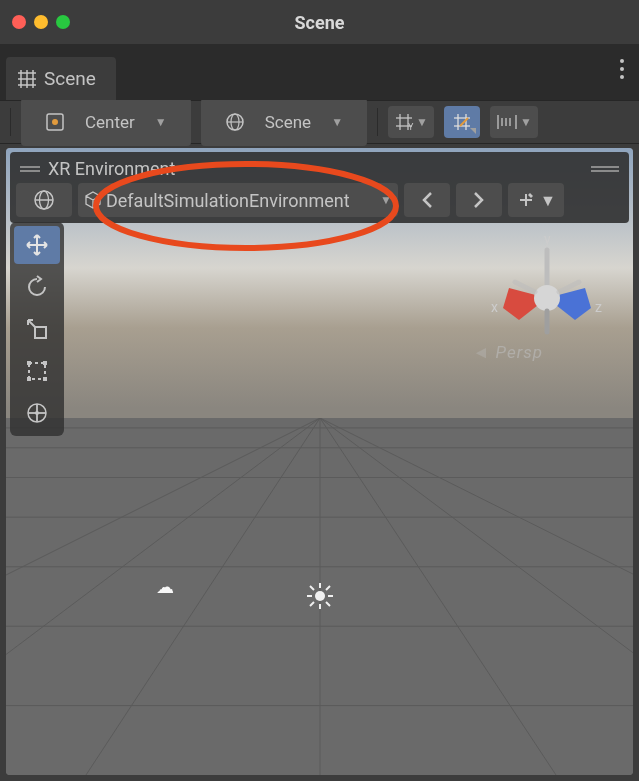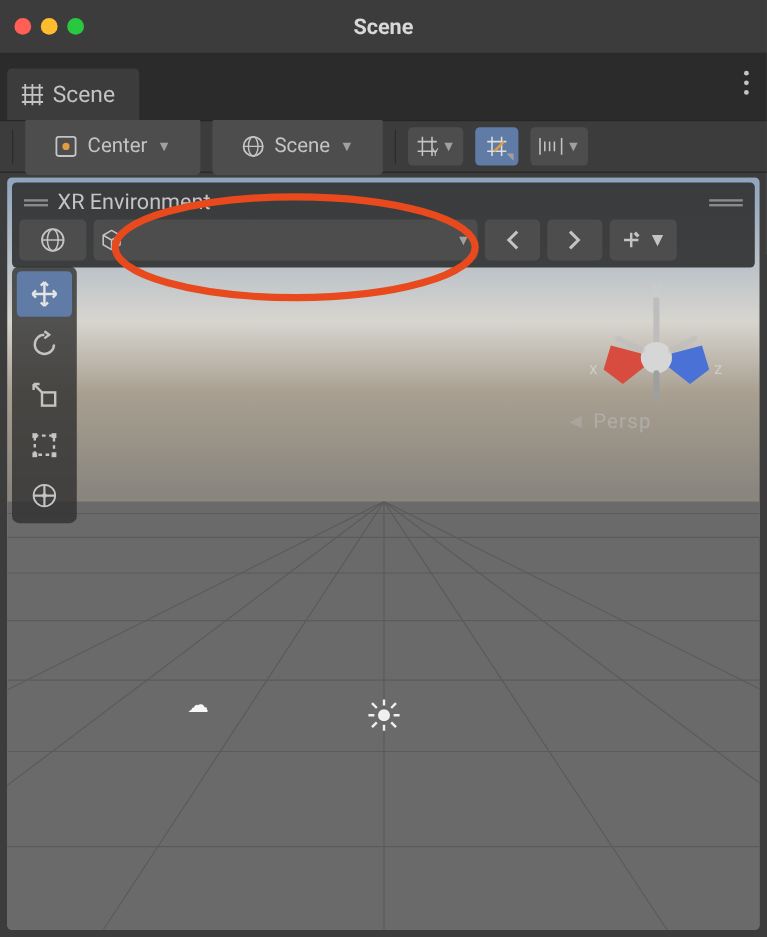--- a/index.html
+++ b/index.html
@@ -9,21 +9,21 @@
   .dot { width: 14px; height: 14px; border-radius: 50%; }
   .dot.red { background: #ff5f57; }
   .dot.yellow { background: #febc2e; }
   .dot.green { background: #28c840; }
   .title { position: absolute; left: 0; right: 0; text-align: center; color: #d8d8d8; font-size: 18px; font-weight: 700; pointer-events: none; }
   .tabbar { height: 56px; background: #2b2b2b; display: flex; align-items: flex-end; padding-left: 6px; position: relative; }
   .tab { background: #3c3c3c; color: #c4c4c4; font-size: 19px; padding: 10px 20px 10px 12px; display: flex; align-items: center; gap: 8px; border-top-left-radius: 4px; border-top-right-radius: 4px; cursor: pointer; }
   .tab .grid-icon svg { display:block; }
   .tabmenu { position: absolute; right: 14px; top: 14px; color: #c4c4c4; cursor: pointer; }
   .toolbar { height: 44px; background: #3c3c3c; display: flex; align-items: center; padding: 0 10px; gap: 10px; border-top: 1px solid #262626; border-bottom: 1px solid #262626; }
-  .btn { height: 48px; background: #4d4d4d; border-radius: 4px; color: #c4c4c4; display: flex; align-items: center; padding: 0 24px; gap: 8px; cursor: pointer; font-size: 17px; }
+  .btn { height: 48px; background: #4d4d4d; border-radius: 4px; color: #c4c4c4; display: flex; align-items: center; padding: 0 24px; gap: 20px; cursor: pointer; font-size: 17px; }
   .btn .chev { font-size: 12px; color: #a0a0a0; }
   .sep { width:1px; height:28px; background:#2b2b2b; }
   .iconbtn { width:36px; height:32px; display:flex; align-items:center; justify-content:center; background:#4d4d4d; border-radius:4px; cursor:pointer; position:relative;}
   .iconbtn.active { background:#5f7ba6; }
   .iconbtn .tri { position:absolute; right:4px; bottom:4px; width:0;height:0;border-left:6px solid transparent; border-top:6px solid #a0a0a0;}
   .iconbtn2 { height:32px; display:flex; align-items:center; gap:2px; background:#4d4d4d; border-radius:4px; padding:0 6px; cursor:pointer;}
   .iconbtn2 svg { display:block;}
   .iconbtn2 .chev{font-size:12px;color:#a0a0a0;}
   .scene-area { position: absolute; left:6px; right:6px; top:148px; bottom:6px; background:#787878; border-radius:4px; overflow:hidden; }
   .sky { position:absolute; left:0; right:0; top:0; height:300px; background: linear-gradient(#8fa4bd 0%, #d7d5cf 120px, #a89f90 180px, #8a867f 260px);}
@@ -42,21 +42,21 @@
   .env-dd { flex:0 0 auto; width: 320px; background:#4d4d4d; border-radius:4px; height:34px; display:flex; align-items:center; padding:0 6px; color:#c4c4c4; cursor:pointer; overflow:hidden; gap:4px;}
   .env-dd .txt { white-space:nowrap; overflow:hidden; font-size:18px; }
   .env-dd .chev{font-size:12px;color:#a0a0a0; margin-left:auto;}
   .nav-btn { width:46px; height:34px; background:#4d4d4d; border-radius:4px; display:flex; align-items:center; justify-content:center; color:#c4c4c4; cursor:pointer;}
   .edit-btn { height:34px; background:#4d4d4d; border-radius:4px; display:flex; align-items:center; padding:0 8px; gap:4px; color:#c4c4c4; cursor:pointer;}
   .left-toolbar { position:absolute; left:4px; top:74px; background: #303030cc; border-radius:6px; padding:4px; display:flex; flex-direction:column; gap:4px;}
   .ltbtn { width:46px; height:38px; display:flex; align-items:center; justify-content:center; border-radius:4px; cursor:pointer;}
   .ltbtn.active { background:#5f7ba6;}
   .ltbtn svg { display:block;}
   .gizmo { position:absolute; right:16px; top:80px; width:140px; height:140px;}
-  .persp { position:absolute; right:90px; top:194px; color:#bcbcbc; font-size:17px; letter-spacing:1px; opacity:0.6;}
+  .persp { position:absolute; right:90px; top:194px; color:#bcbcbc; font-size:17px; font-style:italic; letter-spacing:1px; opacity:0.6;}
   .persp::before{ content:"◄ "; font-style:normal; opacity:0.6;}
   .annot { position:absolute; pointer-events:none;}
   .sun { position:absolute; left:300px; top:434px; color:white; opacity:0.9;}
   .cloud { position:absolute; left:150px; top:428px; color:white; opacity:0.95; font-size:18px;}
 </style>
 </head>
 <body>
 
 <div class="titlebar">
   <div class="traffic">
@@ -193,20 +193,21 @@
         <svg width="22" height="22" viewBox="0 0 22 22">
             <circle cx="11" cy="11" r="9" fill="none" stroke="#c4c4c4" stroke-width="1.5"></circle>
             <ellipse cx="11" cy="11" rx="4.5" ry="9" fill="none" stroke="#c4c4c4" stroke-width="1.3"></ellipse>
             <line x1="2" y1="11" x2="20" y2="11" stroke="#c4c4c4" stroke-width="1.3"></line>
           </svg>
       </div>
       <div class="env-dd">
         <svg width="18" height="18" viewBox="0 0 18 18">
             <path d="M9 1 L16 5 L16 13 L9 17 L2 13 L2 5 Z M2 5 L9 9 L16 5 M9 9 L9 17" fill="none" stroke="#c4c4c4" stroke-width="1.3"></path>
           </svg>
+        <span class="txt">DefaultSimulationEnvironment</span>
         <span class="chev">▼</span>
       </div>
       <div class="nav-btn">
         <svg width="14" height="18" viewBox="0 0 14 18">
             <path d="M11 2 L4 9 L11 16" fill="none" stroke="#c4c4c4" stroke-width="2.5"></path>
           </svg>
       </div>
       <div class="nav-btn">
         <svg width="14" height="18" viewBox="0 0 14 18">
             <path d="M3 2 L10 9 L3 16" fill="none" stroke="#c4c4c4" stroke-width="2.5"></path>

